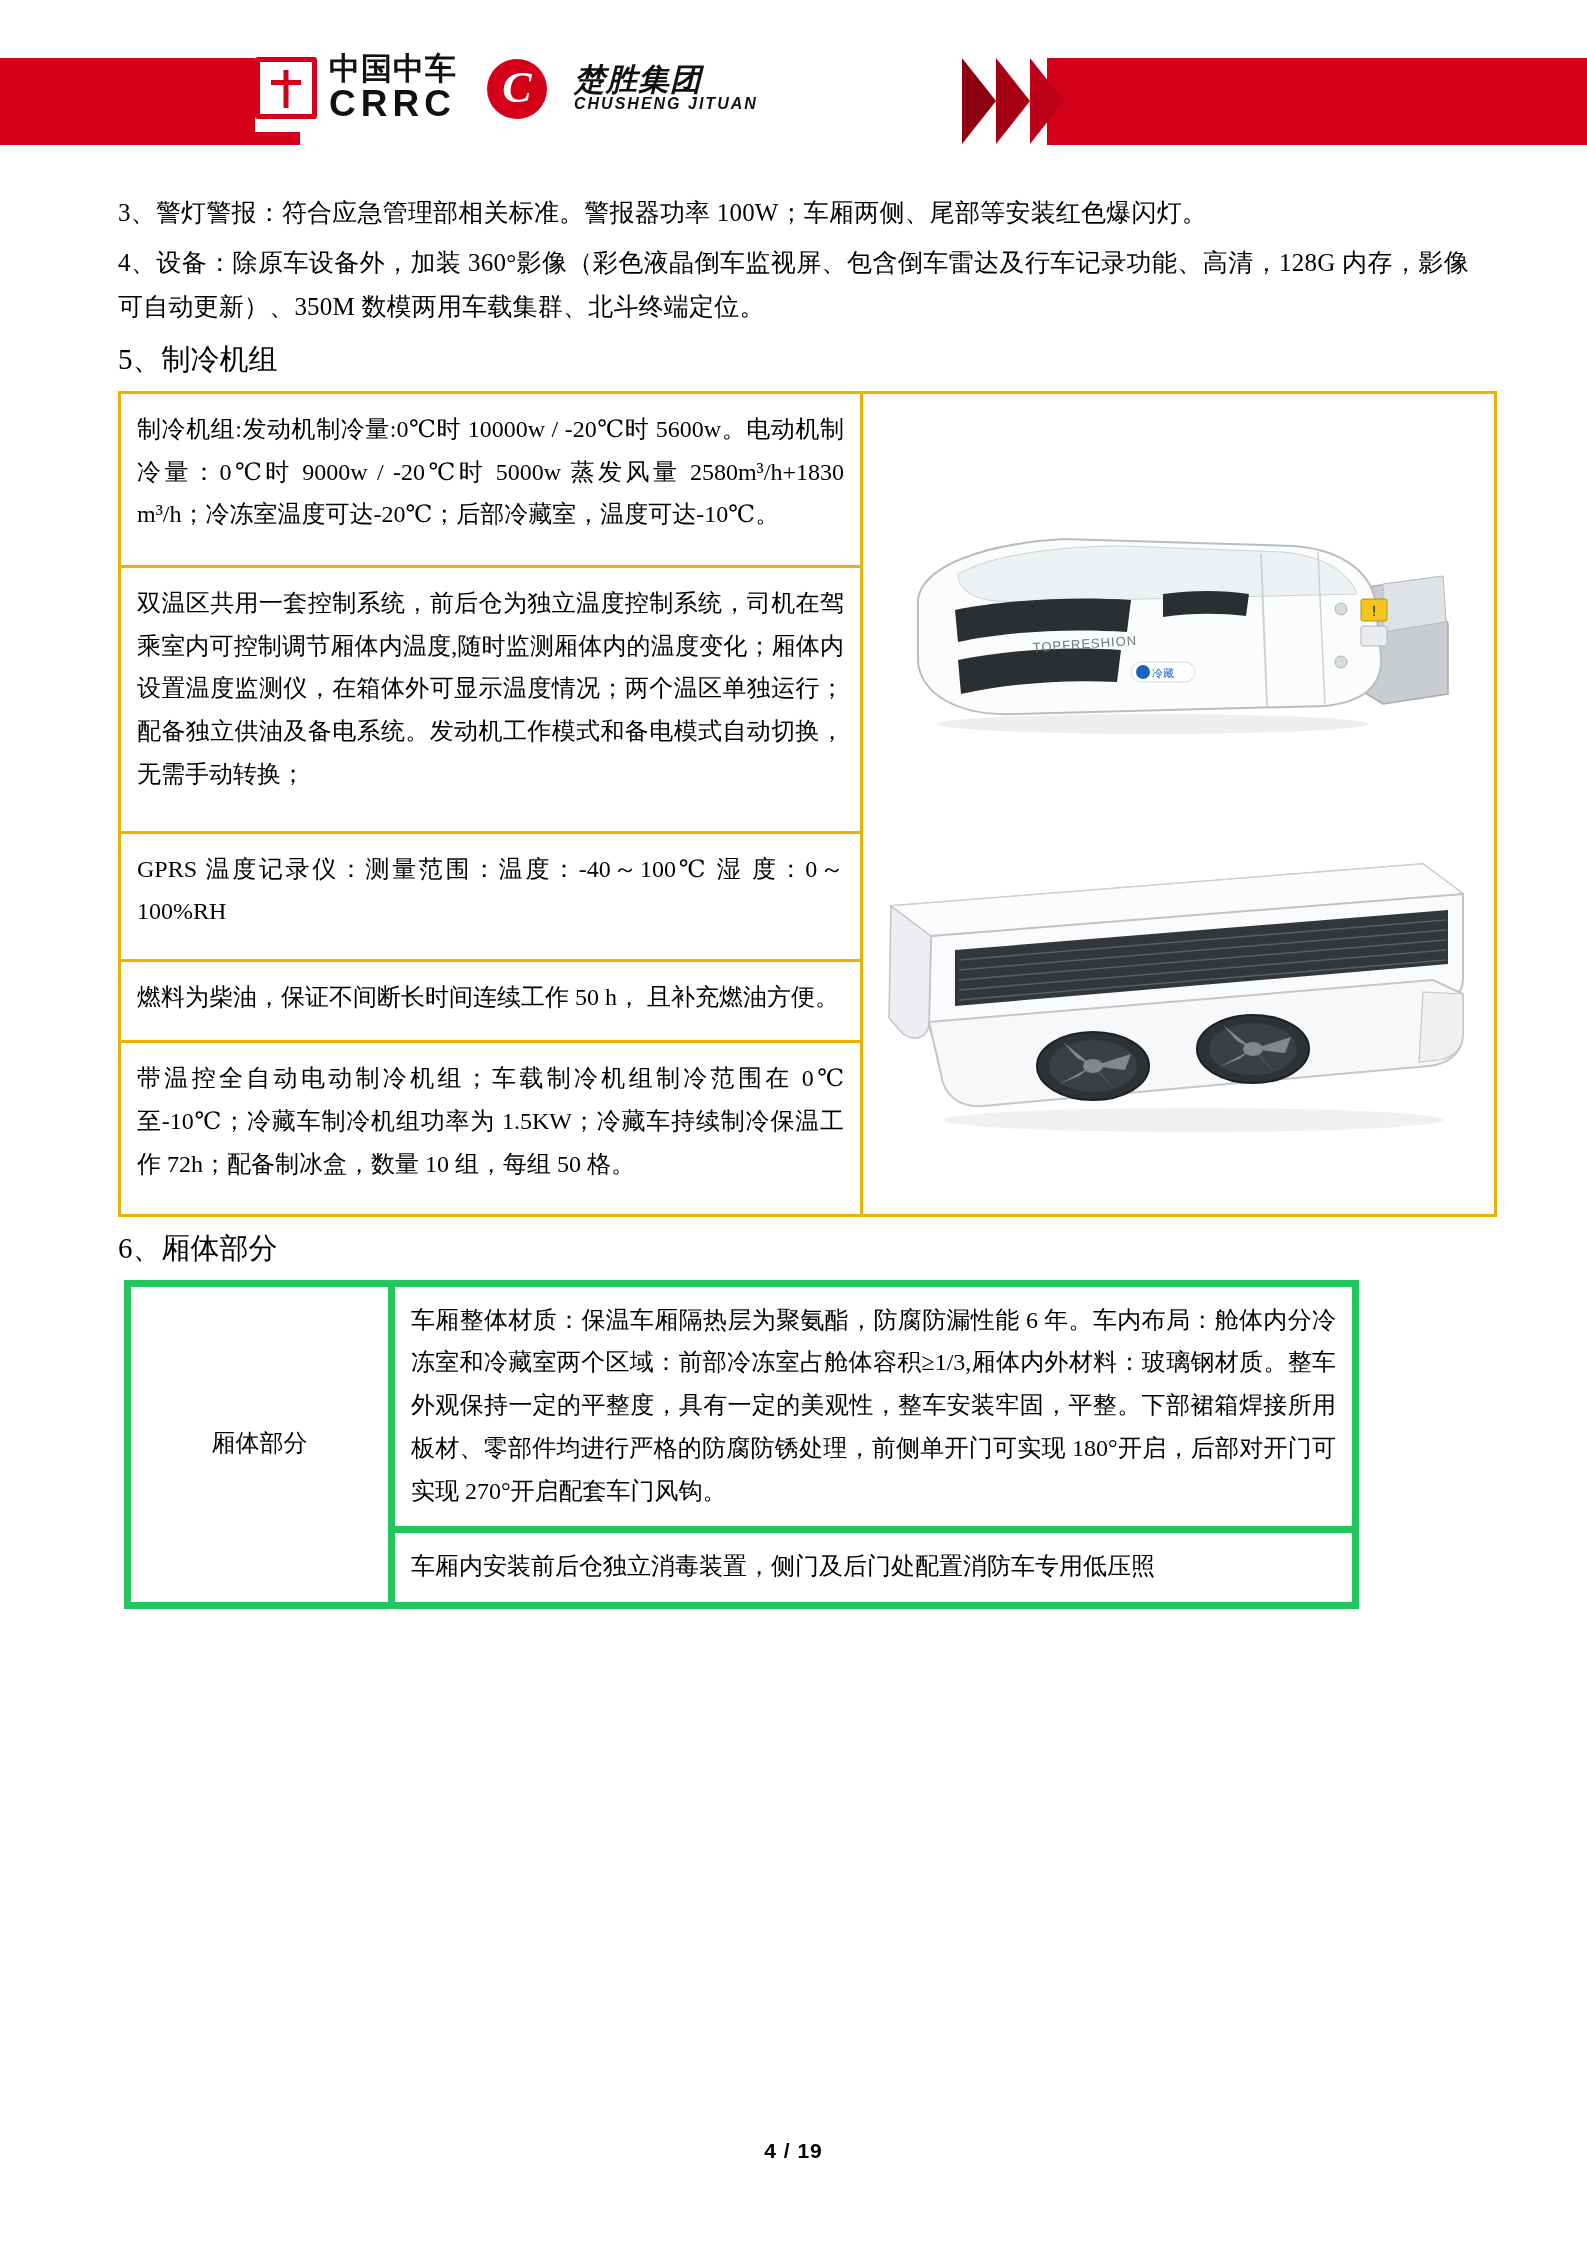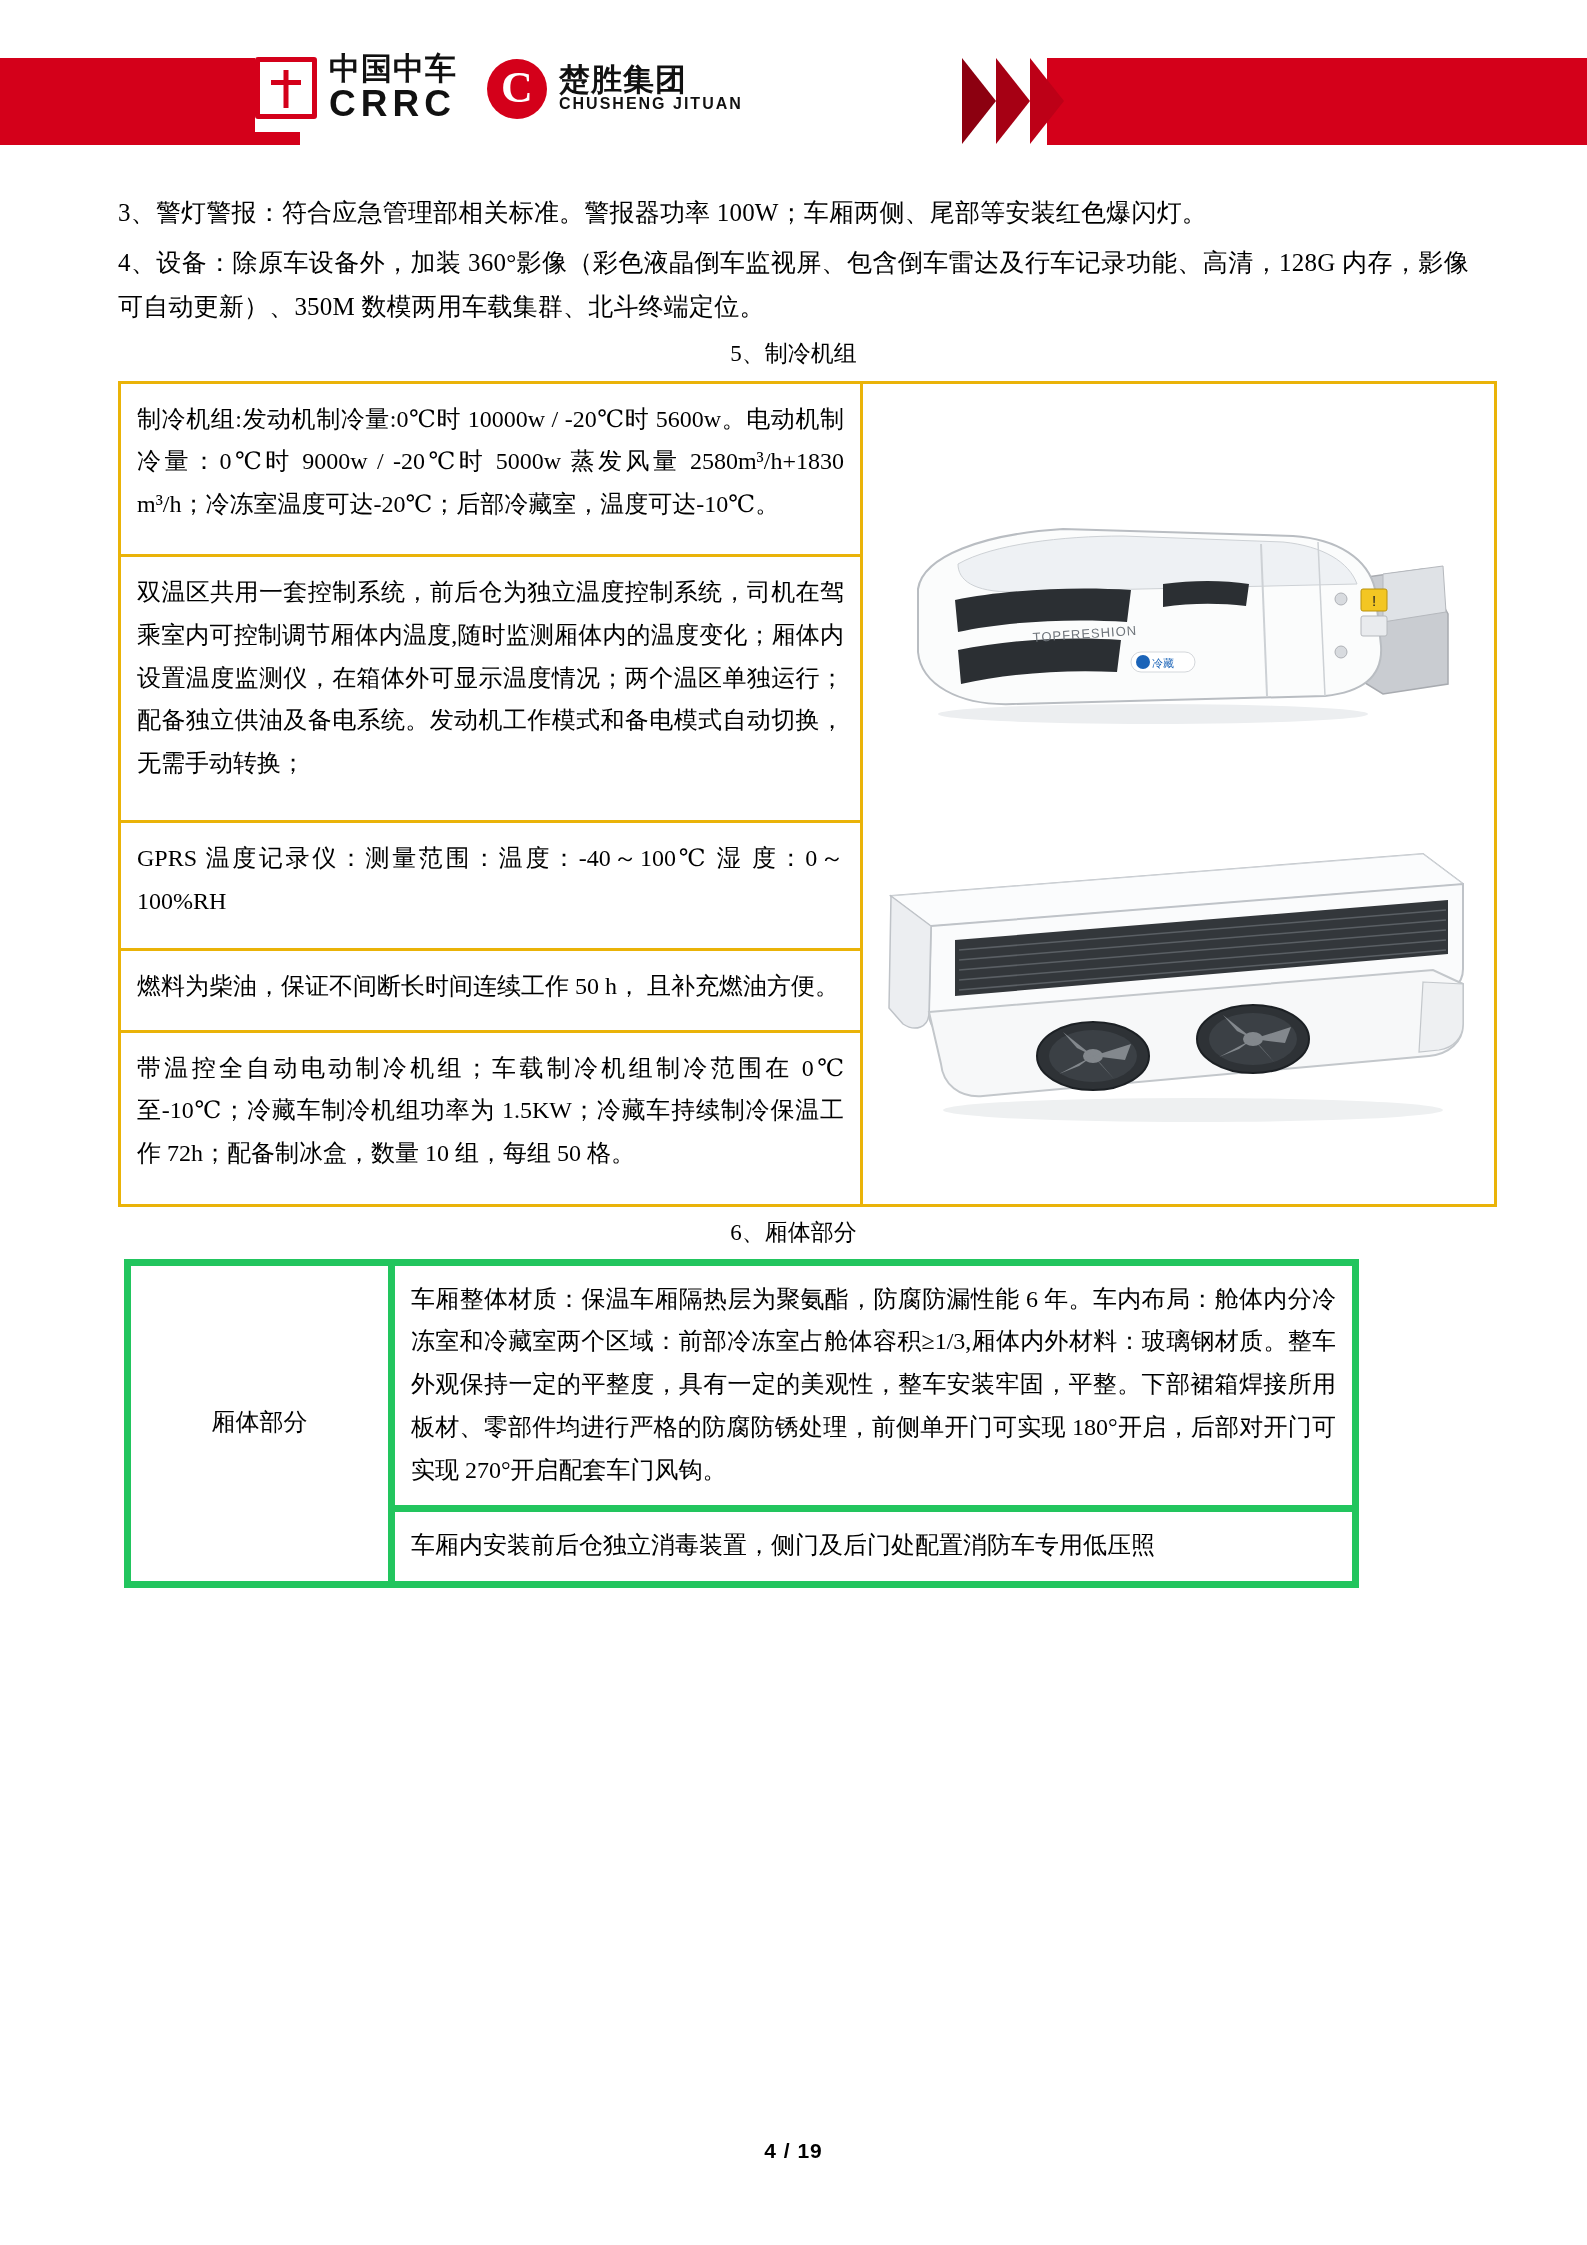--- a/index.html
+++ b/index.html
@@ -98,21 +98,22 @@
     font-family: "Liberation Sans", sans-serif;
     font-weight: bold;
     font-size: 37px;
     color: #111111;
     letter-spacing: 5px;
   }
   
   .cs-logo {
     display: flex;
     align-items: center;
-    gap: 12px;
+    gap: 27px;
+    font-style: italic;
   }
   .cs-mark {
     width: 60px;
     height: 60px;
     border-radius: 50%;
     background: #d4001a;
     position: relative;
   }
   .cs-mark::before {
     content: "C";
@@ -172,24 +173,23 @@
     box-sizing: border-box;
   }
   p.para {
     font-size: 25px;
     line-height: 1.75;
     margin: 0 0 6px 0;
     text-align: justify;
     letter-spacing: 0.2px;
   }
   .sec-label {
-    font-size: 23px;
+    font-size: 29px;
     line-height: 1.75;
     margin: 6px 0 6px 0;
-    text-align: center;
   }
 
   
   .tbl1 {
     border-collapse: collapse;
     width: 1338px;
     table-layout: fixed;
     margin-top: 4px;
   }
   .tbl1 td {

